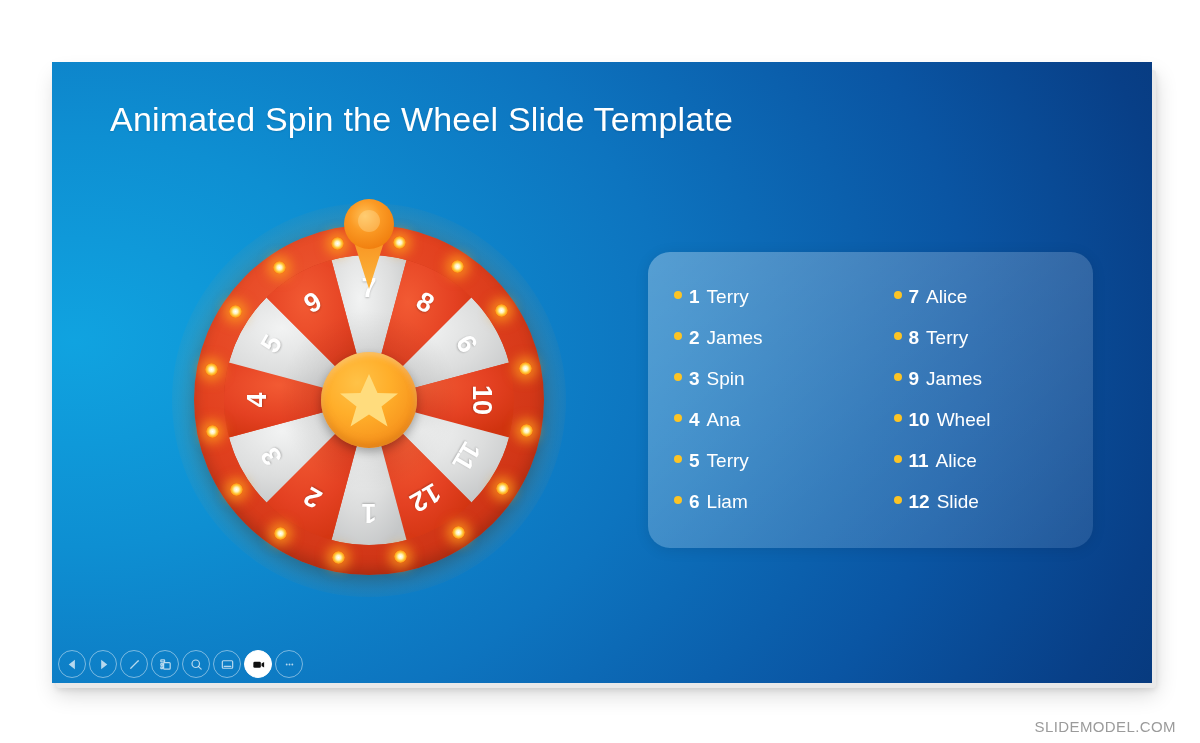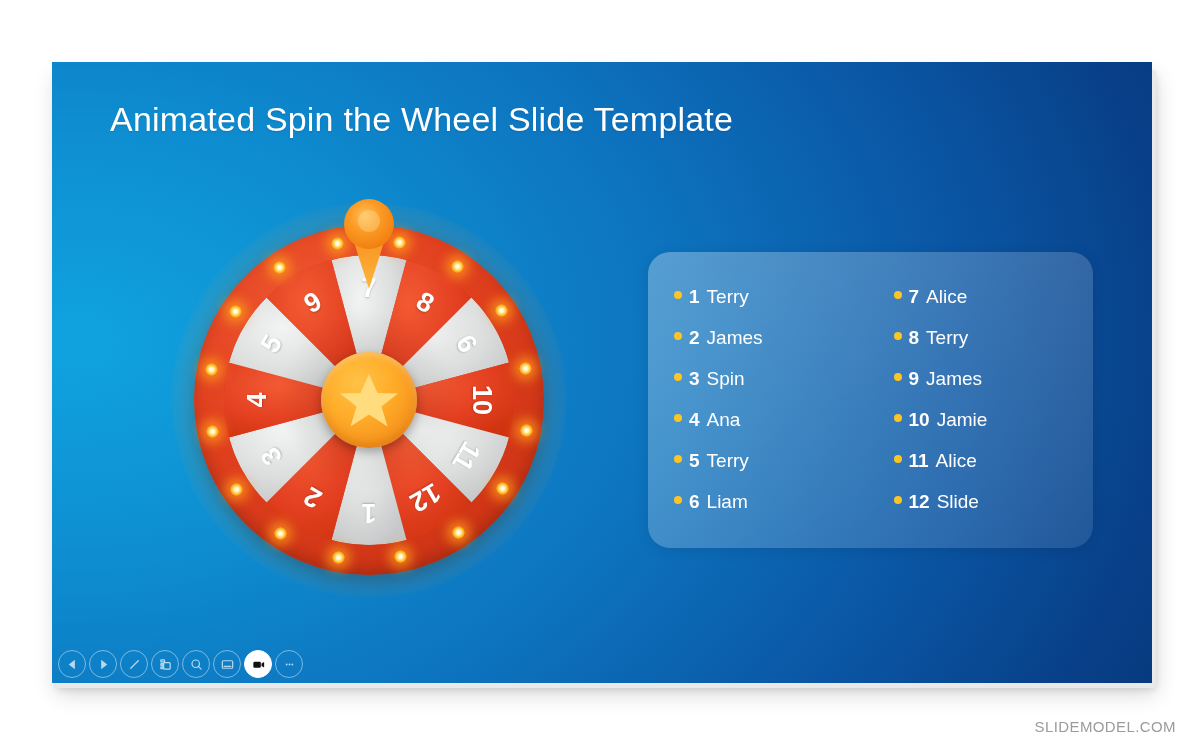--- a/index.html
+++ b/index.html
@@ -416,21 +416,21 @@
               <span class="name-label">Terry</span>
             </div>
             <div class="name-item">
               <span class="name-bullet" style="background: rgb(252, 196, 37);"></span>
               <span class="name-num">9</span>
               <span class="name-label">James</span>
             </div>
             <div class="name-item">
               <span class="name-bullet" style="background: rgb(252, 196, 37);"></span>
               <span class="name-num">10</span>
-              <span class="name-label">Jamie</span>
+              <span class="name-label">Wheel</span>
             </div>
             <div class="name-item">
               <span class="name-bullet" style="background: rgb(252, 196, 37);"></span>
               <span class="name-num">11</span>
               <span class="name-label">Alice</span>
             </div>
             <div class="name-item">
               <span class="name-bullet" style="background: rgb(252, 196, 37);"></span>
               <span class="name-num">12</span>
               <span class="name-label">Slide</span>

